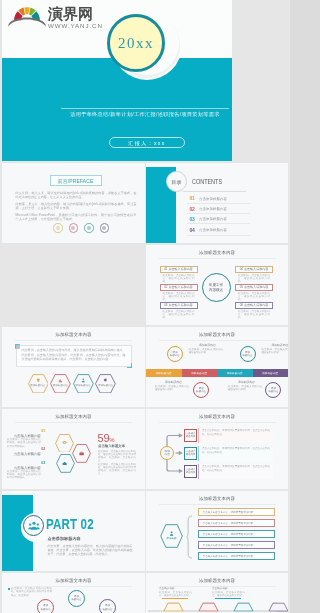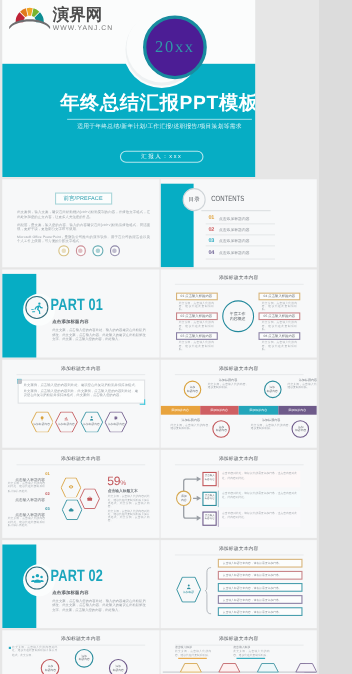--- a/index.html
+++ b/index.html
@@ -16,22 +16,22 @@
   .hero-halo2{position:absolute;left:112px;top:12px;width:66px;height:66px;
             border-radius:50%;background:#eef1f2;}
   .hero-halo3{position:absolute;left:113px;top:11px;width:64px;height:64px;
             border-radius:50%;background:#fbfcfc;}
   .logo{position:absolute;left:12px;top:5px;width:95px;height:30px;}
   .logo-fan{position:absolute;left:-6.5px;top:0px;width:38px;height:22px;}
   .logo-text{position:absolute;left:34px;top:0px;font-size:15px;font-weight:bold;
              color:#4d4d4d;letter-spacing:0px;line-height:17px;}
   .logo-url{position:absolute;left:34px;top:17px;font-size:6.2px;color:#7a7a7a;
             letter-spacing:0.9px;line-height:8px;}
-  .yearcircle{position:absolute;left:128px;top:14px;width:58px;height:58px;
-              border-radius:50%;background:#4c1d95;border:3.4px solid #188c9f;
+  .yearcircle{position:absolute;left:105px;top:14px;width:58px;height:58px;
+              border-radius:50%;background:#fef9c3;border:3.4px solid #188c9f;
               box-sizing:border-box;text-align:center;}
   .yearcircle span{position:absolute;left:0;top:0;width:100%;height:100%;
      display:flex;align-items:center;justify-content:center;
      font-size:15px;color:#2f98a8;letter-spacing:1.5px;font-family:"Liberation Serif",serif;}
   .hero-title{position:absolute;left:0;top:81px;width:286px;text-align:center;
      font-size:17.5px;font-weight:bold;color:#ffffff;letter-spacing:0.6px;}
   .hero-rule{position:absolute;left:59px;top:108px;width:168px;height:1px;
      background:rgba(255,255,255,0.55);}
   .hero-sub{position:absolute;left:0;top:111px;width:286px;text-align:center;
      font-size:5.2px;color:#e3f7fa;letter-spacing:0.3px;}
@@ -261,21 +261,20 @@
         </g>
         <path d="M0.8,43.2 C12,24.5 64,24.5 75.2,43.2 L75.2,38.8 C64,20.5 12,20.5 0.8,38.8 Z" fill="#6d6e70"></path>
       </svg>
       <div class="logo-text">演界网</div>
       <div class="logo-url">WWW.YANJ.CN</div>
     </div>
 
     <div class="yearcircle">
       <span>20xx</span>
     </div>
-    <div class="hero-title">年终总结汇报PPT模板</div>
     <div class="hero-rule"></div>
     <div class="hero-sub">适用于年终总结/新年计划/工作汇报/述职报告/项目策划等需求</div>
     <div class="hero-pill">汇报人：xxx</div>
   </div>
 
   <div class="slide grid sL r1">
     <div class="pf-box">
       <span>前言/PREFACE</span>
     </div>
     <div class="pf-p p1">此文案例，输入文案，建议在此粘贴框内[ctrl+v]粘贴复制的内容，并修改文字格式，在此处添加您的正文内容，让更多人关注您的作品。</div>
@@ -307,35 +306,20 @@
     <div class="ct-item i2">
       <b>03</b>
       <em>点击添加标题内容</em>
     </div>
     <div class="ct-item i3">
       <b>04</b>
       <em>点击添加标题内容</em>
     </div>
   </div>
 
-  <div class="slide grid sL r2">
-    <div class="pt-teal"></div>
-    <div class="pt-halo"></div>
-    <div class="pt-circle">
-      <svg viewBox="0 0 24 24" fill="#1aa6bd">
-        <circle cx="15.6" cy="4.1" r="2.1"></circle>
-        <path d="M13.2 7.4 L8.9 9.6 L6.4 14.1 L8.3 15.2 L10.3 11.7 L12.6 10.5 L11.2 14.8 L14.6 18.1 L15.2 23 L17.4 22.8 L16.7 16.9 L13.9 14.2 L15.6 9.6 L17.6 12.4 L21.4 12.9 L21.7 10.7 L18.8 10.3 L16.6 7.1 Z"></path>
-        <path d="M3.1 17.9 L8.2 17.9 L7.2 19.9 L2.1 19.9 Z"></path>
-        <path d="M1.2 13.6 L5.6 13.6 L4.9 15.3 L0.6 15.3 Z"></path>
-      </svg>
-    </div>
-    <div class="pt-num">PART 01</div>
-    <div class="pt-cap">点击添加标题内容</div>
-    <div class="pt-body">此文文案，点击输入您的内容此处。输入的内容建议在此粘贴后修改。此文文案，点击输入内容。此处输入的建议在此粘贴修改文字。此文案，点击输入您的内容，此处输入。</div>
-  </div>
 
   <div class="slide grid sR r2">
     <div class="ptitle">添加标题文本内容</div>
     <div class="ptitle-ul"></div>
     <div class="ov-circle">
       <span>年度工作<br>内容概述</span>
     </div>
     <div class="ov-card k0">
       <div class="ov-box">
         <em>01  点击输入标题内容</em>

